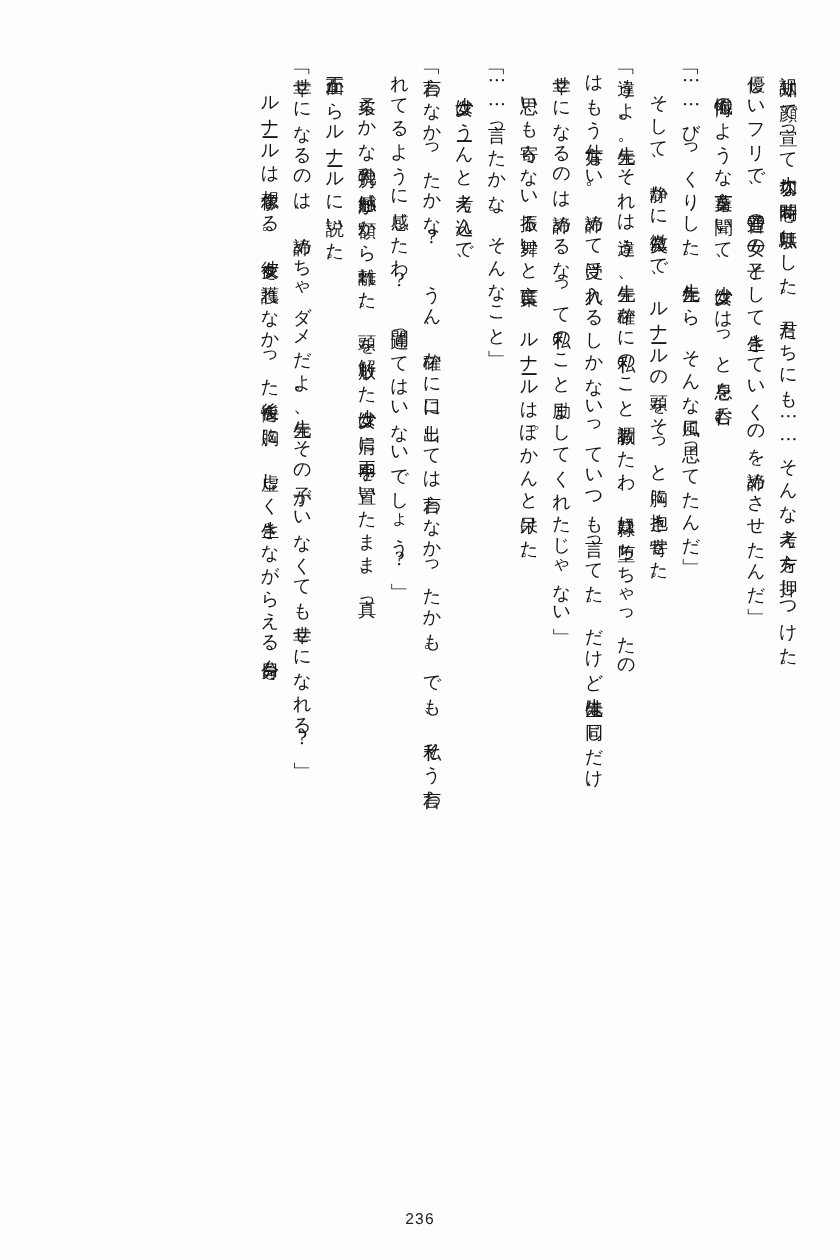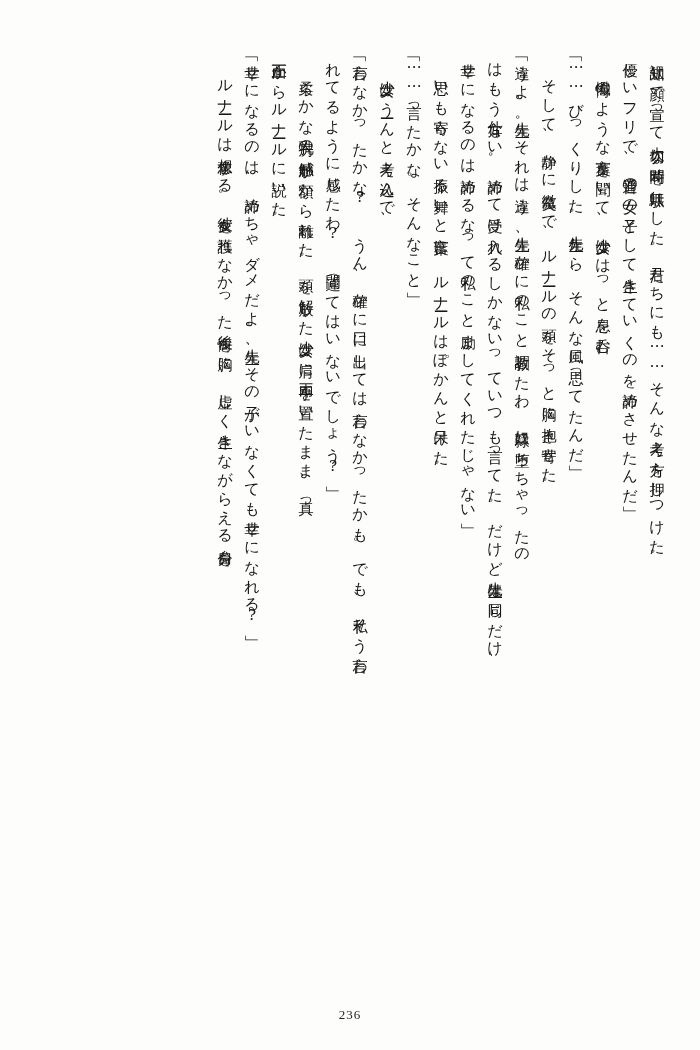--- a/index.html
+++ b/index.html
@@ -44,21 +44,21 @@
   .line.indent {
     padding-top: 17px;
   }
   .page-number {
     position: absolute;
     bottom: 27px;
     left: 0;
     right: 0;
     text-align: center;
     font-size: 13px;
-    font-family: Liberation Serif, serif;
+    font-family: Liberation Sans, sans-serif;
     color: #222;
     letter-spacing: 1px;
   }
 </style>
 </head>
 <body>
 
 <div class="page">
   <div class="text-area">
       <div class="line">訳知り顔で宣って大切な時間を無駄にした。君たちにも……そんな考え方を押しつけた。</div>

